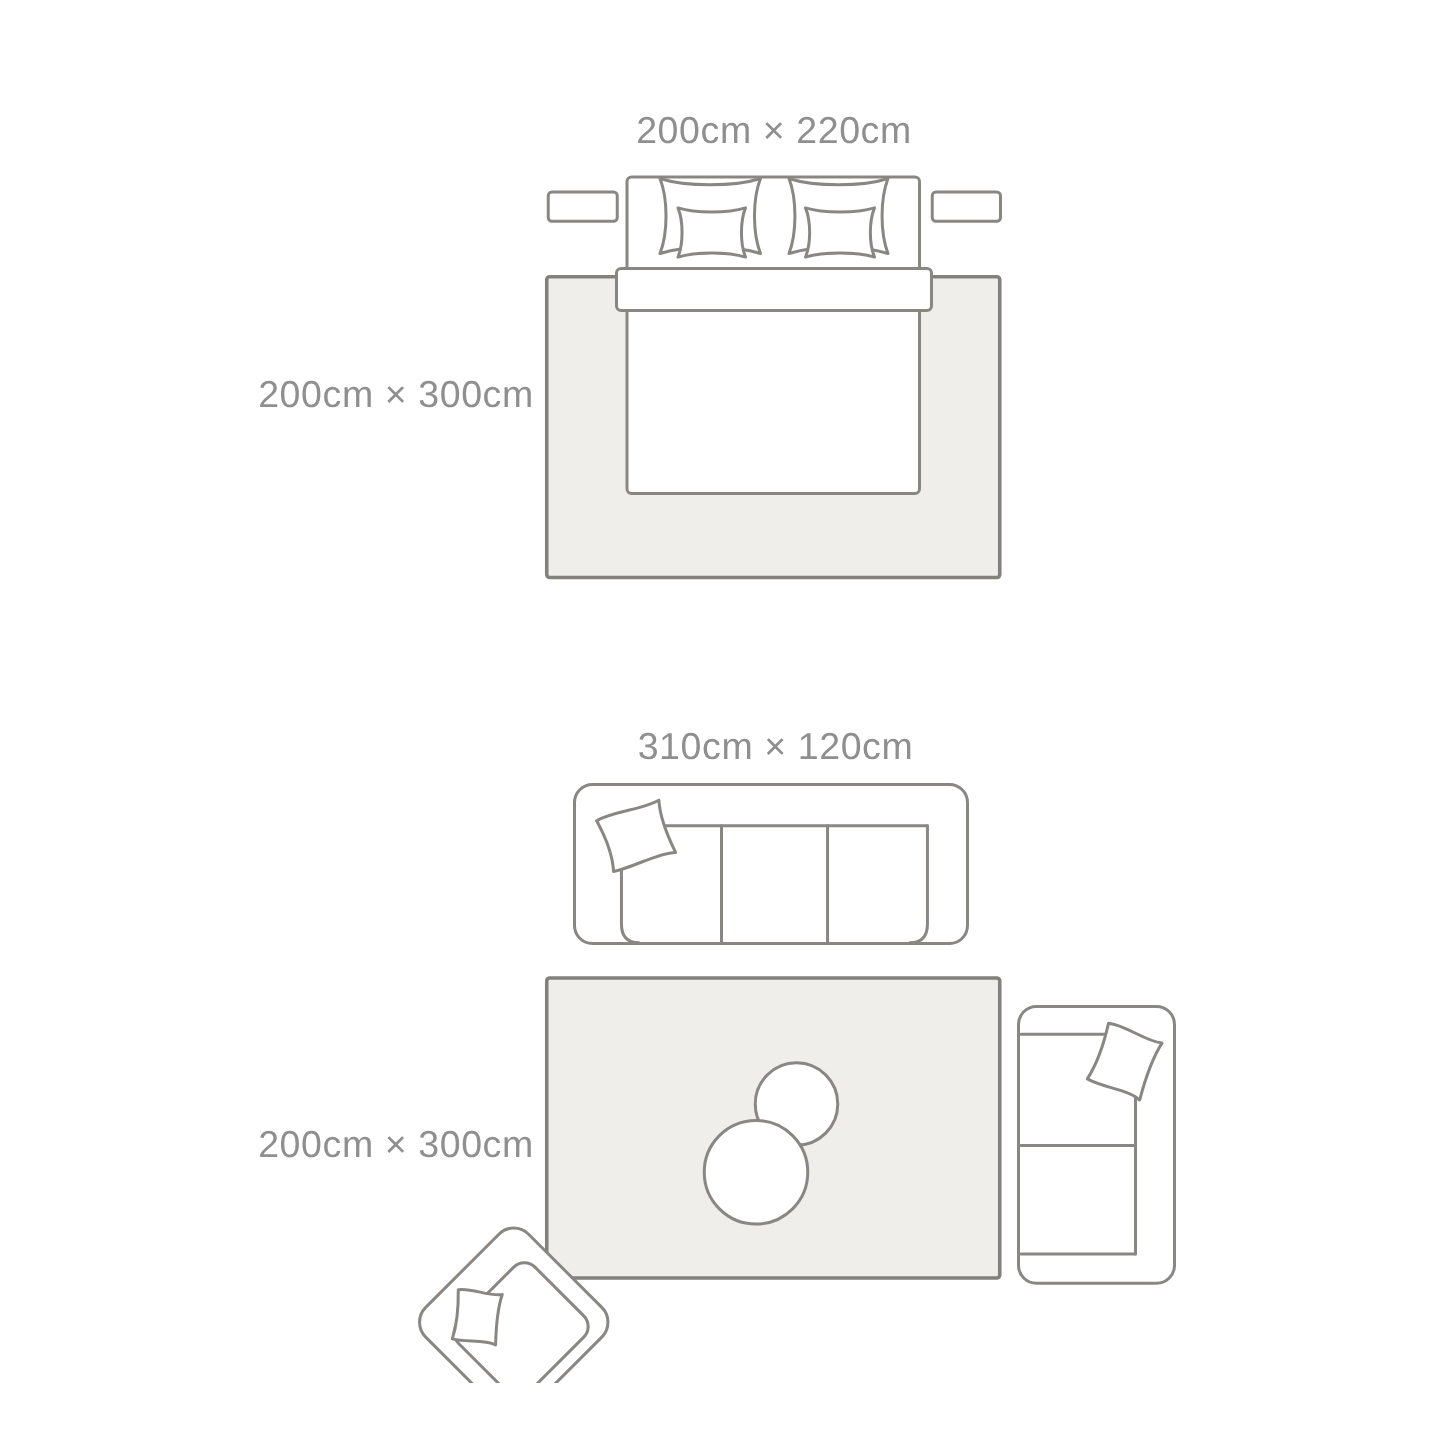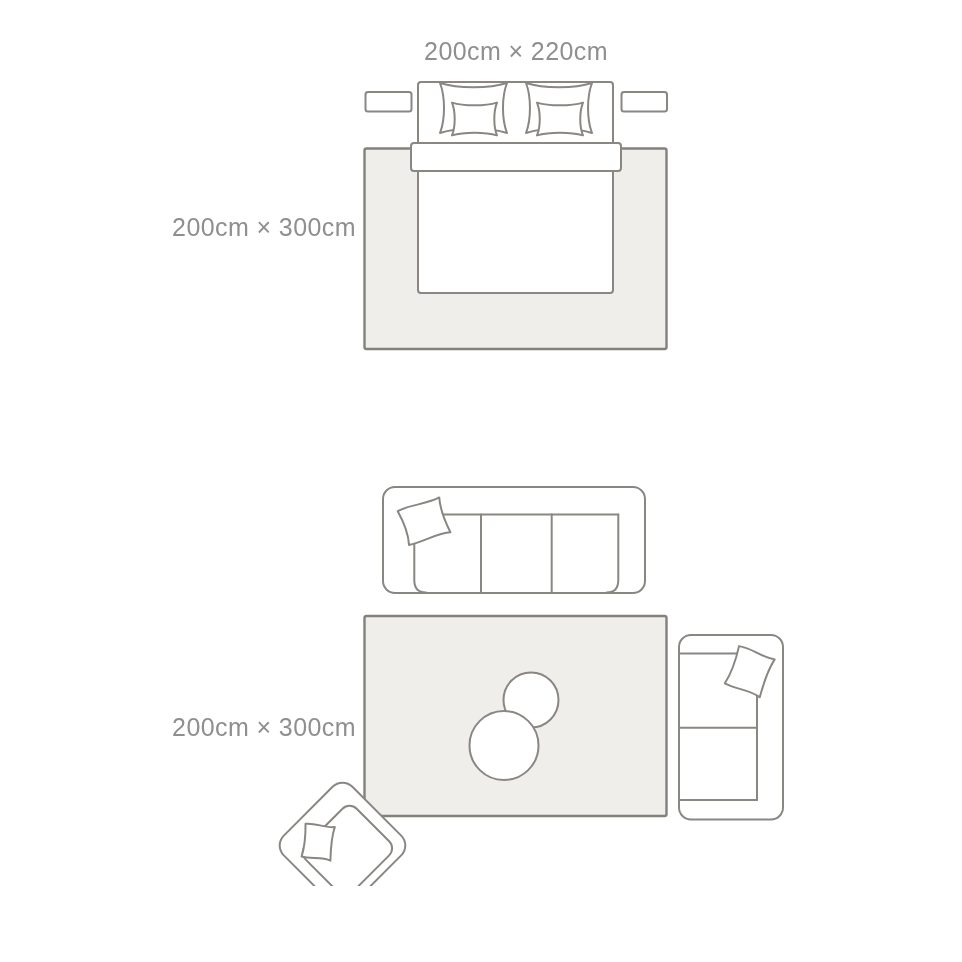--- a/index.html
+++ b/index.html
@@ -1,21 +1,21 @@
 <!DOCTYPE html>
 <html style="--line: #8a8783; --rug-border: #83817c; --rug-fill: #efeeeb; --text: #8f8f8f; --background: #ffffff;"><head>
 <meta charset="utf-8">
 <style>
   :root{
     --line:#8a8783; --rug-border:#83817c; --rug-fill:#efeeeb;
     --text:#8f8f8f; --background:#ffffff;
   }
   html,body{margin:0;padding:0;background:var(--background);}
   .canvas{position:relative;width:962px;height:886px;background:var(--background);
-          font-family:"Liberation Sans", sans-serif;overflow:hidden;}
+          font-family:"Liberation Sans", sans-serif;overflow:hidden;margin-top:36px;}
   .scene-svg{position:absolute;left:0;top:0;}
   .furn{fill:#ffffff;stroke:var(--line);stroke-width:2;stroke-linejoin:round;}
   .rug{fill:var(--rug-fill);stroke:var(--rug-border);stroke-width:2.4;stroke-linejoin:miter;}
   .ln{fill:none;stroke:var(--line);stroke-width:2;stroke-linecap:round;}
   .size-label{position:absolute;color:var(--text);font-size:25px;line-height:29px;
               letter-spacing:.4px;text-align:center;white-space:nowrap;}
 </style>
 </head>
 <body>
 
@@ -78,15 +78,16 @@
         </g>
         <use href="#cushion2" transform="translate(318,842) rotate(8) scale(0.31,0.44)"></use>
       </g>
     </g>
   </svg>
 
   <div class="size-label" style="left:336px;top:37px;width:360px;">200cm × 220cm</div>
 
   <div class="size-label" style="left:172px;top:213px;width:184px;">200cm × 300cm</div>
 
+  <div class="size-label" style="left:337px;top:448px;width:360px;">310cm × 120cm</div>
 
   <div class="size-label" style="left:172px;top:713px;width:184px;">200cm × 300cm</div>
 </div>
 
 </body></html>

